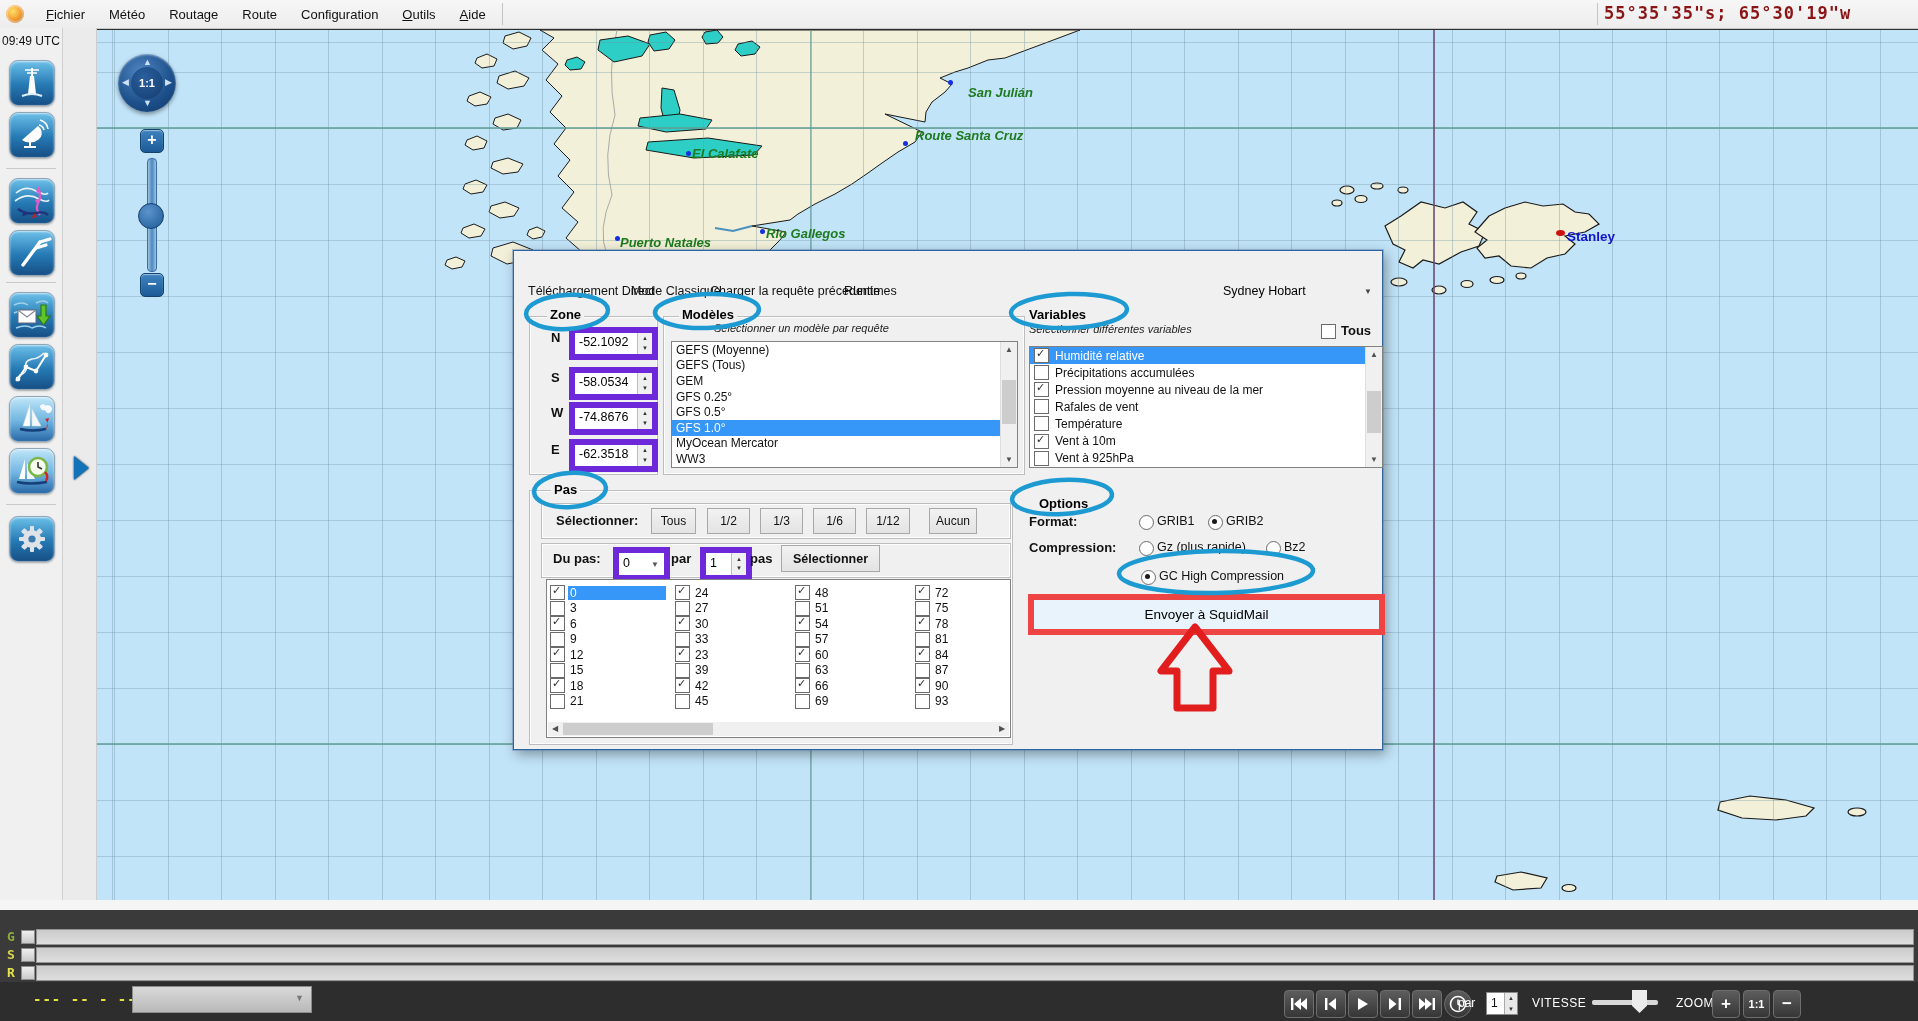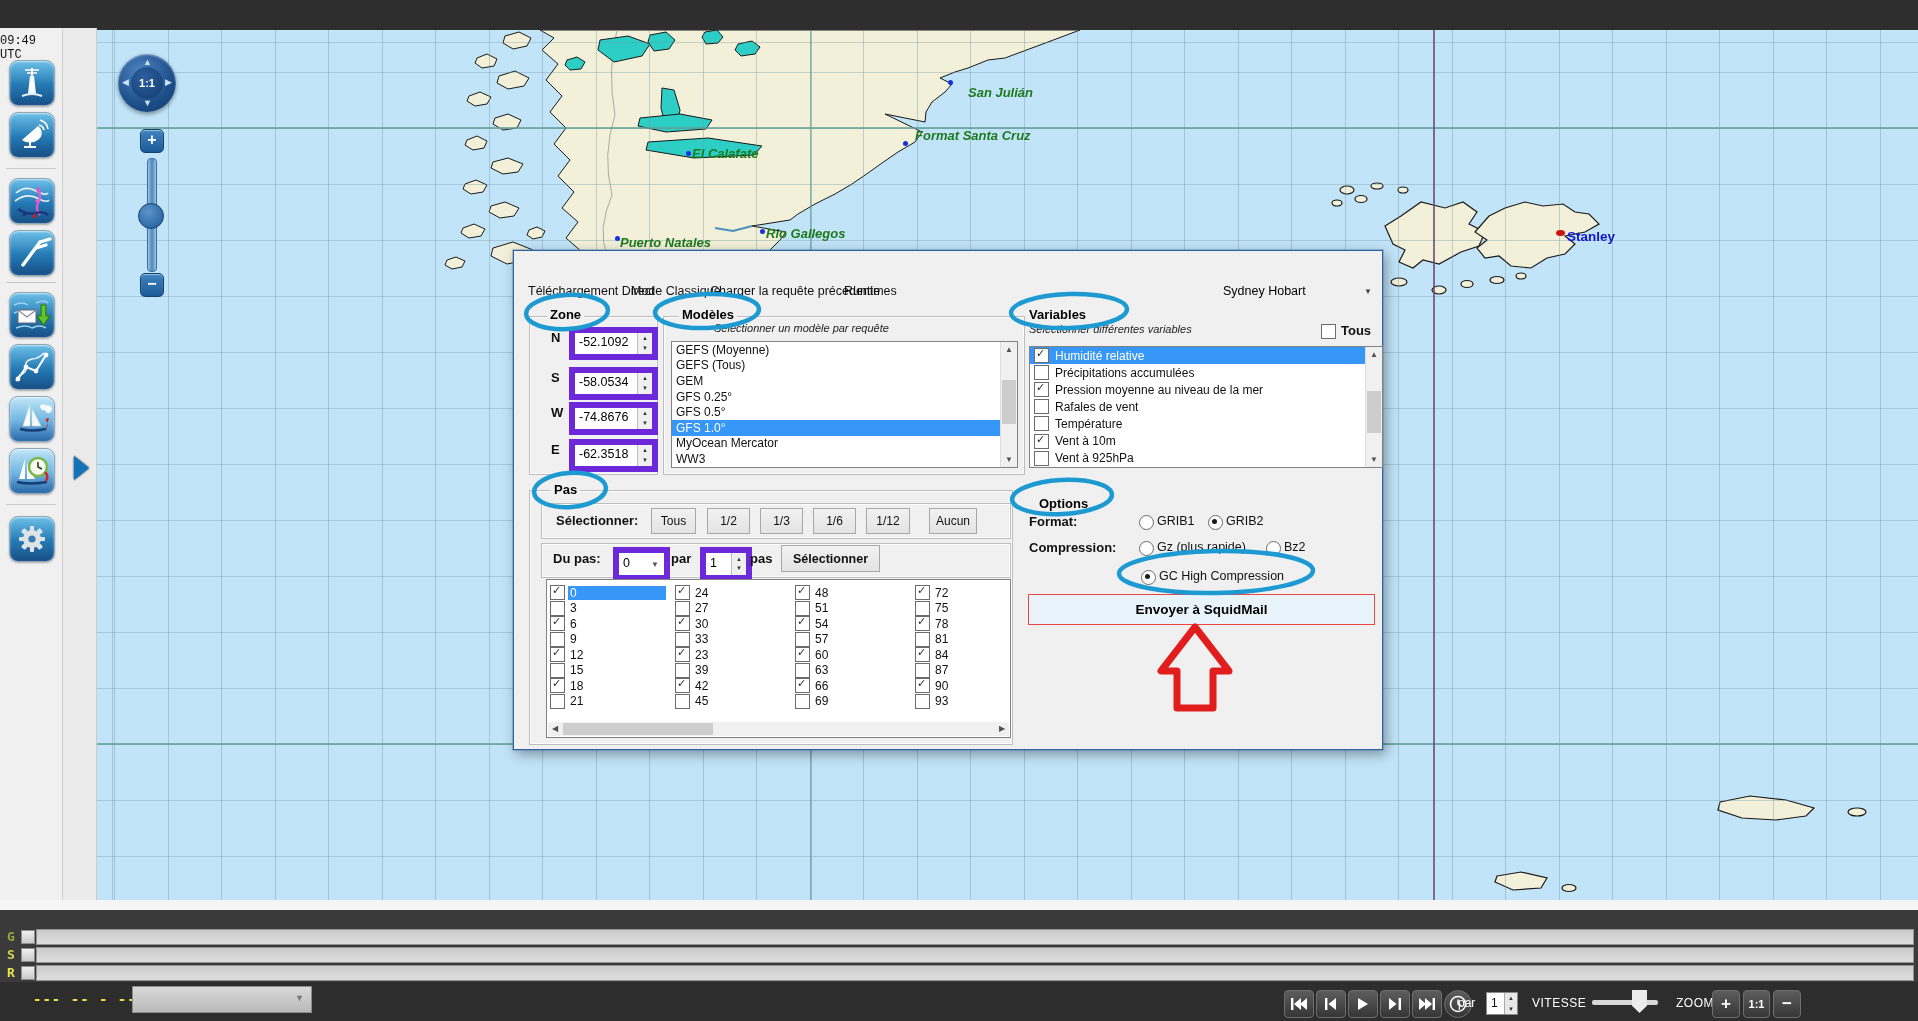--- a/index.html
+++ b/index.html
@@ -7,21 +7,21 @@
   
   #menubar{position:absolute;left:0;top:0;width:1918px;height:28px;background:linear-gradient(#f6f6f6,#ededed);border-bottom:1px solid #c9c9c9;display:flex;align-items:center;}
   #menubar .logo{width:18px;height:18px;border-radius:50%;margin:0 10px 0 6px;background:radial-gradient(circle at 38% 35%,#ffe066,#f0962e 55%,#8a5a16);box-shadow:inset 0 0 0 2px rgba(255,255,255,.35);}
   #menubar .mi{display:inline-block;padding:0 12px;font-size:13px;color:#111;cursor:default;}
   #menubar .mi.u::first-letter{text-decoration:underline;}
   .vsep{width:1px;height:22px;background:#c4c4c4;margin:0 4px;}
   #coords{position:absolute;right:14px;top:3px;width:300px;text-align:left;font-family:"DejaVu Sans Mono",monospace;font-size:17px;font-weight:bold;color:#8b1515;letter-spacing:1px;}
   #coords-sep{position:absolute;right:320px;top:3px;height:22px;width:1px;background:#c4c4c4;}
   
   #sidebar{position:absolute;left:0;top:28px;width:62px;height:880px;background:#f0f0f0;border-right:1px solid #cfcfcf;}
-  #sidebar .clock{position:absolute;left:0;top:6px;width:62px;text-align:left;font-size:12px;color:#111;font-family:Liberation Mono, monospace;}
+  #sidebar .clock{position:absolute;left:0;top:6px;width:62px;text-align:center;font-size:12px;color:#111;}
   .sicon{position:absolute;left:9px;width:44px;height:44px;border-radius:9px;border:1px solid #8fa6b8;background:linear-gradient(180deg,#6cc0e8,#2579b4 55%,#174f86);box-shadow:inset 0 1px 2px rgba(255,255,255,.65),0 1px 2px rgba(0,0,0,.3);cursor:pointer;}
   .sicon svg{position:absolute;left:0;top:0;}
   .shr{position:absolute;left:6px;width:50px;height:1px;background:#c9c9c9;}
   
   #strip{position:absolute;left:63px;top:28px;width:33px;height:880px;background:#ebebeb;border-right:1px solid #cccccc;}
   #strip .tri{position:absolute;left:11px;top:428px;width:0;height:0;border-left:15px solid #1273b8;border-top:12px solid transparent;border-bottom:12px solid transparent;filter:drop-shadow(0 0 1px #123);cursor:pointer;}
   
   #map{position:absolute;left:97px;top:30px;width:1821px;height:870px;background:#c2e4f8;overflow:hidden;}
   #grid{position:absolute;inset:0;background-image:repeating-linear-gradient(to right,rgba(110,145,160,.38) 0 1px,transparent 1px 53.5px),repeating-linear-gradient(to bottom,rgba(110,145,160,.34) 0 1px,transparent 1px 56px);background-position:17px 0,0 42px;pointer-events:none;}
   .mline{position:absolute;pointer-events:none;}
@@ -67,21 +67,21 @@
   .btn{position:absolute;background:linear-gradient(#f2f2f2,#e3e3e3);border:1px solid #a8a8a8;font-size:12px;color:#111;display:flex;align-items:center;justify-content:center;cursor:pointer;}
   .vsb{position:absolute;top:0;bottom:0;right:0;width:16px;background:#f0f0f0;border-left:1px solid #dedede;}
   .vsb .a{position:absolute;left:0;width:16px;height:15px;text-align:center;font-size:8px;color:#505050;line-height:15px;}
   .vsb .th{position:absolute;left:1px;width:14px;background:#cdcdcd;}
   .hsb{position:absolute;left:1px;right:1px;bottom:1px;height:14px;background:#f0f0f0;}
   .hsb .a{position:absolute;top:0;width:14px;height:14px;text-align:center;font-size:8px;color:#505050;line-height:14px;}
   .hsb .th{position:absolute;top:1px;height:12px;background:#cdcdcd;}
   .cell{position:absolute;display:flex;align-items:center;width:116px;height:15px;}
   .cell .lab{font-size:12px;margin-left:5px;color:#111;}
   .cell.hl .lab{background:#3797f8;color:#fff;flex:1;margin-left:3px;padding-left:2px;}
-  #sendbtn{position:absolute;left:514px;top:343px;width:345px;height:29px;background:#e9f3fc;border:1px solid #ef4444;font-weight:bold;font-size:13.5px;display:flex;align-items:center;justify-content:center;cursor:pointer;}
+  #sendbtn{position:absolute;left:514px;top:343px;width:345px;height:29px;background:#e9f3fc;border:6px solid #ef4444;font-weight:normal;font-size:13.5px;display:flex;align-items:center;justify-content:center;cursor:pointer;}
   
   #annot{position:absolute;left:0;top:0;pointer-events:none;z-index:50;}
   
   #gutter{position:absolute;left:0;top:900px;width:1918px;height:10px;background:#f5f5f5;border-bottom:1px solid #d6d6d6;}
   #tlarea{position:absolute;left:0;top:910px;width:1918px;height:72px;background:#3a3a3a;}
   .trklab{position:absolute;left:7px;width:12px;font-family:"DejaVu Sans Mono",monospace;font-size:13px;font-weight:bold;}
   .trkbtn{position:absolute;left:21px;width:12px;height:12px;background:linear-gradient(#efefef,#c9c9c9);border:1px solid #8e8e8e;cursor:pointer;}
   .trk{position:absolute;left:36px;width:1876px;height:14px;background:linear-gradient(#cbcbcb,#dedede);border:1px solid #949494;cursor:pointer;}
   #transport{position:absolute;left:0;top:982px;width:1918px;height:39px;background:#2d2d2d;}
   #datepl{position:absolute;left:33px;top:9px;font-family:"DejaVu Sans Mono",monospace;font-size:14px;font-weight:bold;color:#e8e23c;letter-spacing:1px;}
@@ -95,20 +95,33 @@
   #pspin .arrs i{position:absolute;left:0;width:12px;text-align:center;font-style:normal;font-size:6px;color:#333;line-height:10px;}
   #vtrack{position:absolute;left:1592px;top:18px;width:66px;height:5px;border-radius:2px;background:#d8d8d8;cursor:pointer;}
   #vthumb{position:absolute;left:1632px;top:8px;width:15px;height:23px;background:#ececec;clip-path:polygon(0 0,100% 0,100% 68%,50% 100%,0 68%);cursor:grab;}
   .zctl{position:absolute;top:8px;height:26px;border-radius:4px;border:1px solid #6e6e6e;background:linear-gradient(#5d5d5d,#363636);color:#fff;display:flex;align-items:center;justify-content:center;cursor:pointer;}
 </style>
 </head>
 <body>
 
 <div id="app">
 
+  <div id="menubar">
+    <div class="logo"></div>
+    <span class="mi u">Fichier</span>
+    <span class="mi">Météo</span>
+    <span class="mi">Routage</span>
+    <span class="mi">Route</span>
+    <span class="mi">Configuration</span>
+    <span class="mi u">Outils</span>
+    <span class="mi u">Aide</span>
+    <div class="vsep"></div>
+    <div id="coords-sep"></div>
+    <div id="coords">55°35'35"s; 65°30'19"w</div>
+  </div>
 
   <div id="sidebar">
     <div class="clock">09:49 UTC</div>
     <div class="sicon" style="top:32px">
       <svg width="44" height="44">
           <path d="M20 15 L24 15 L26 33 L18 33 Z" fill="#fff"></path>
           <rect x="21" y="7" width="2" height="8" fill="#fff"></rect>
           <path d="M15 9 L29 9 M17 12 L27 12" stroke="#fff" stroke-width="1.5"></path>
           <path d="M12 35 Q22 31 32 35" stroke="#dfeffa" stroke-width="2" fill="none"></path>
         </svg>
@@ -263,21 +276,21 @@
     </svg>
     <div id="grid"></div>
     <div class="mline" style="left:0;top:97px;width:1821px;height:2px;background:rgba(95,158,150,.75)"></div>
     <div class="mline" style="left:0;top:713px;width:1821px;height:2px;background:rgba(95,158,150,.75)"></div>
     <div class="mline" style="left:713px;top:0;width:2px;height:870px;background:rgba(95,158,150,.55)"></div>
     <div class="mline" style="left:1336px;top:0;width:2px;height:870px;background:rgba(107,74,120,.8)"></div>
 
     
     <span class="city" style="left:595px;top:116px">El Calafate</span>
     <span class="city" style="left:871px;top:55px">San Julián</span>
-    <span class="city" style="left:818px;top:98px">Format Santa Cruz</span>
+    <span class="city" style="left:818px;top:98px">Route Santa Cruz</span>
     <span class="city" style="left:669px;top:196px">Rio Gallegos</span>
     <span class="city" style="left:523px;top:205px">Puerto Natales</span>
     <span class="port" style="left:1470px;top:199px">Stanley</span>
     <span class="cdot" style="left:589px;top:121px"></span>
     <span class="cdot" style="left:851px;top:50px"></span>
     <span class="cdot" style="left:806px;top:111px"></span>
     <span class="cdot" style="left:663px;top:199px"></span>
     <span class="cdot" style="left:518px;top:206px"></span>
     <span class="rdot" style="left:1459px;top:200px"></span>
 

